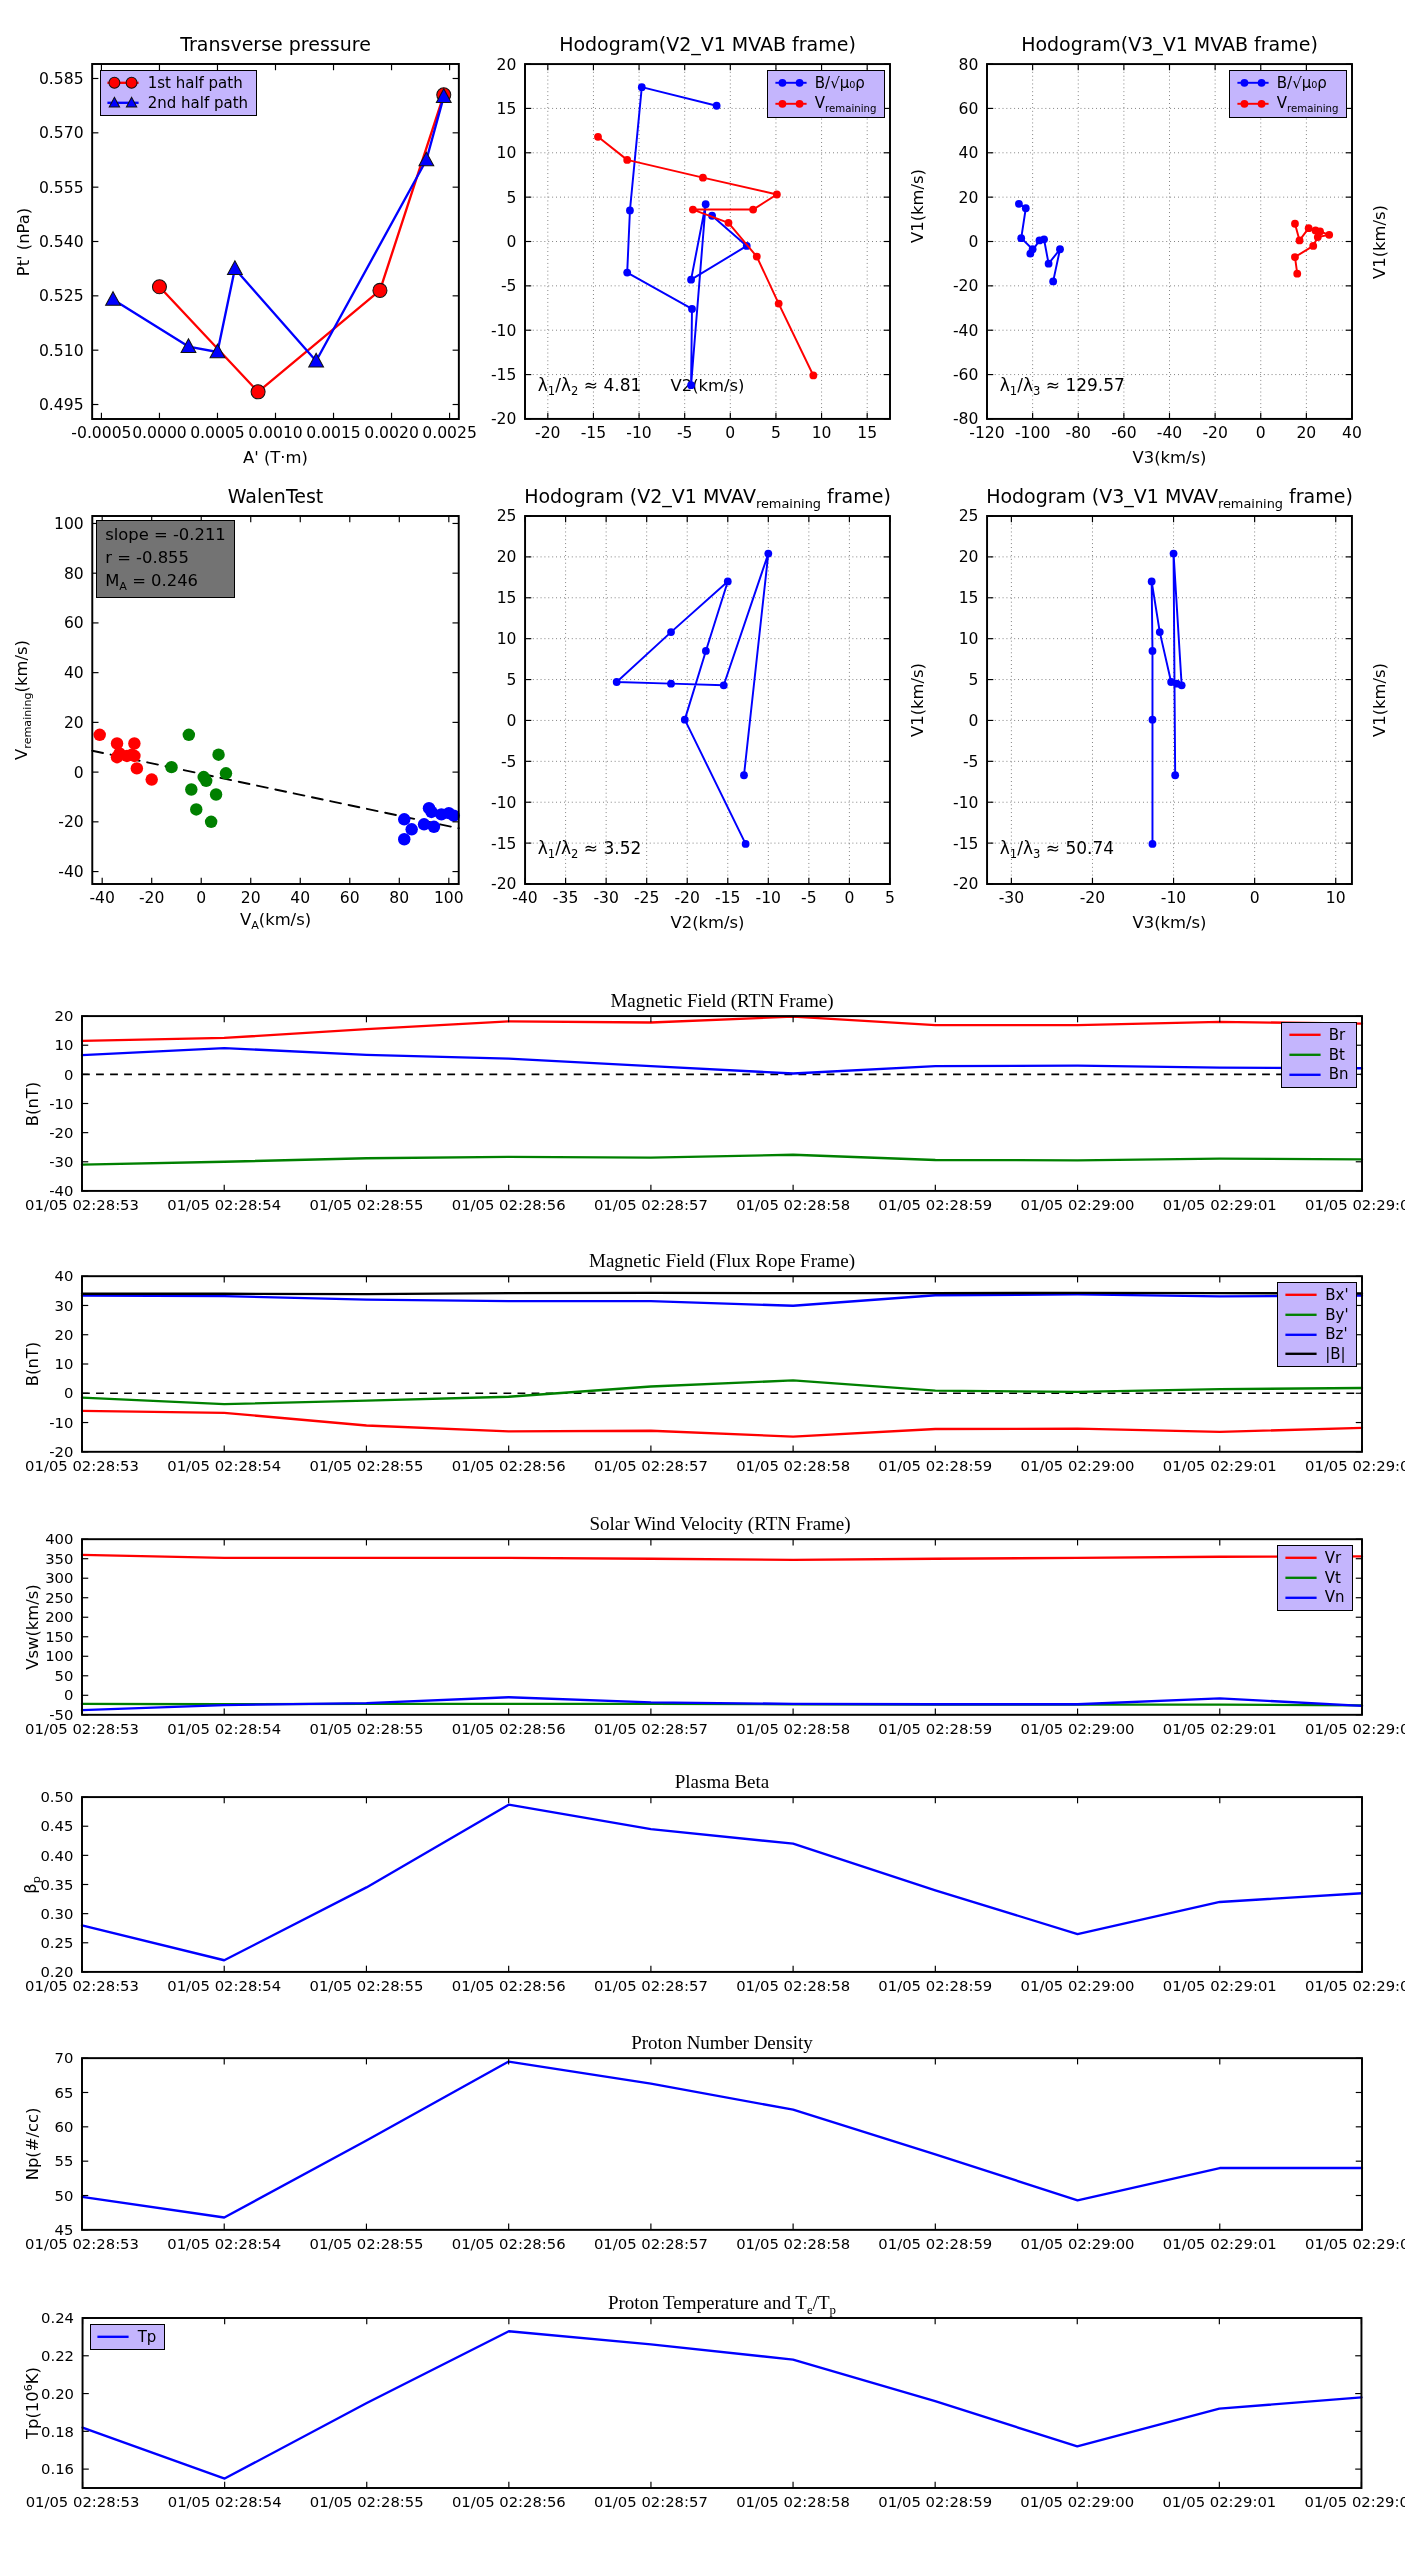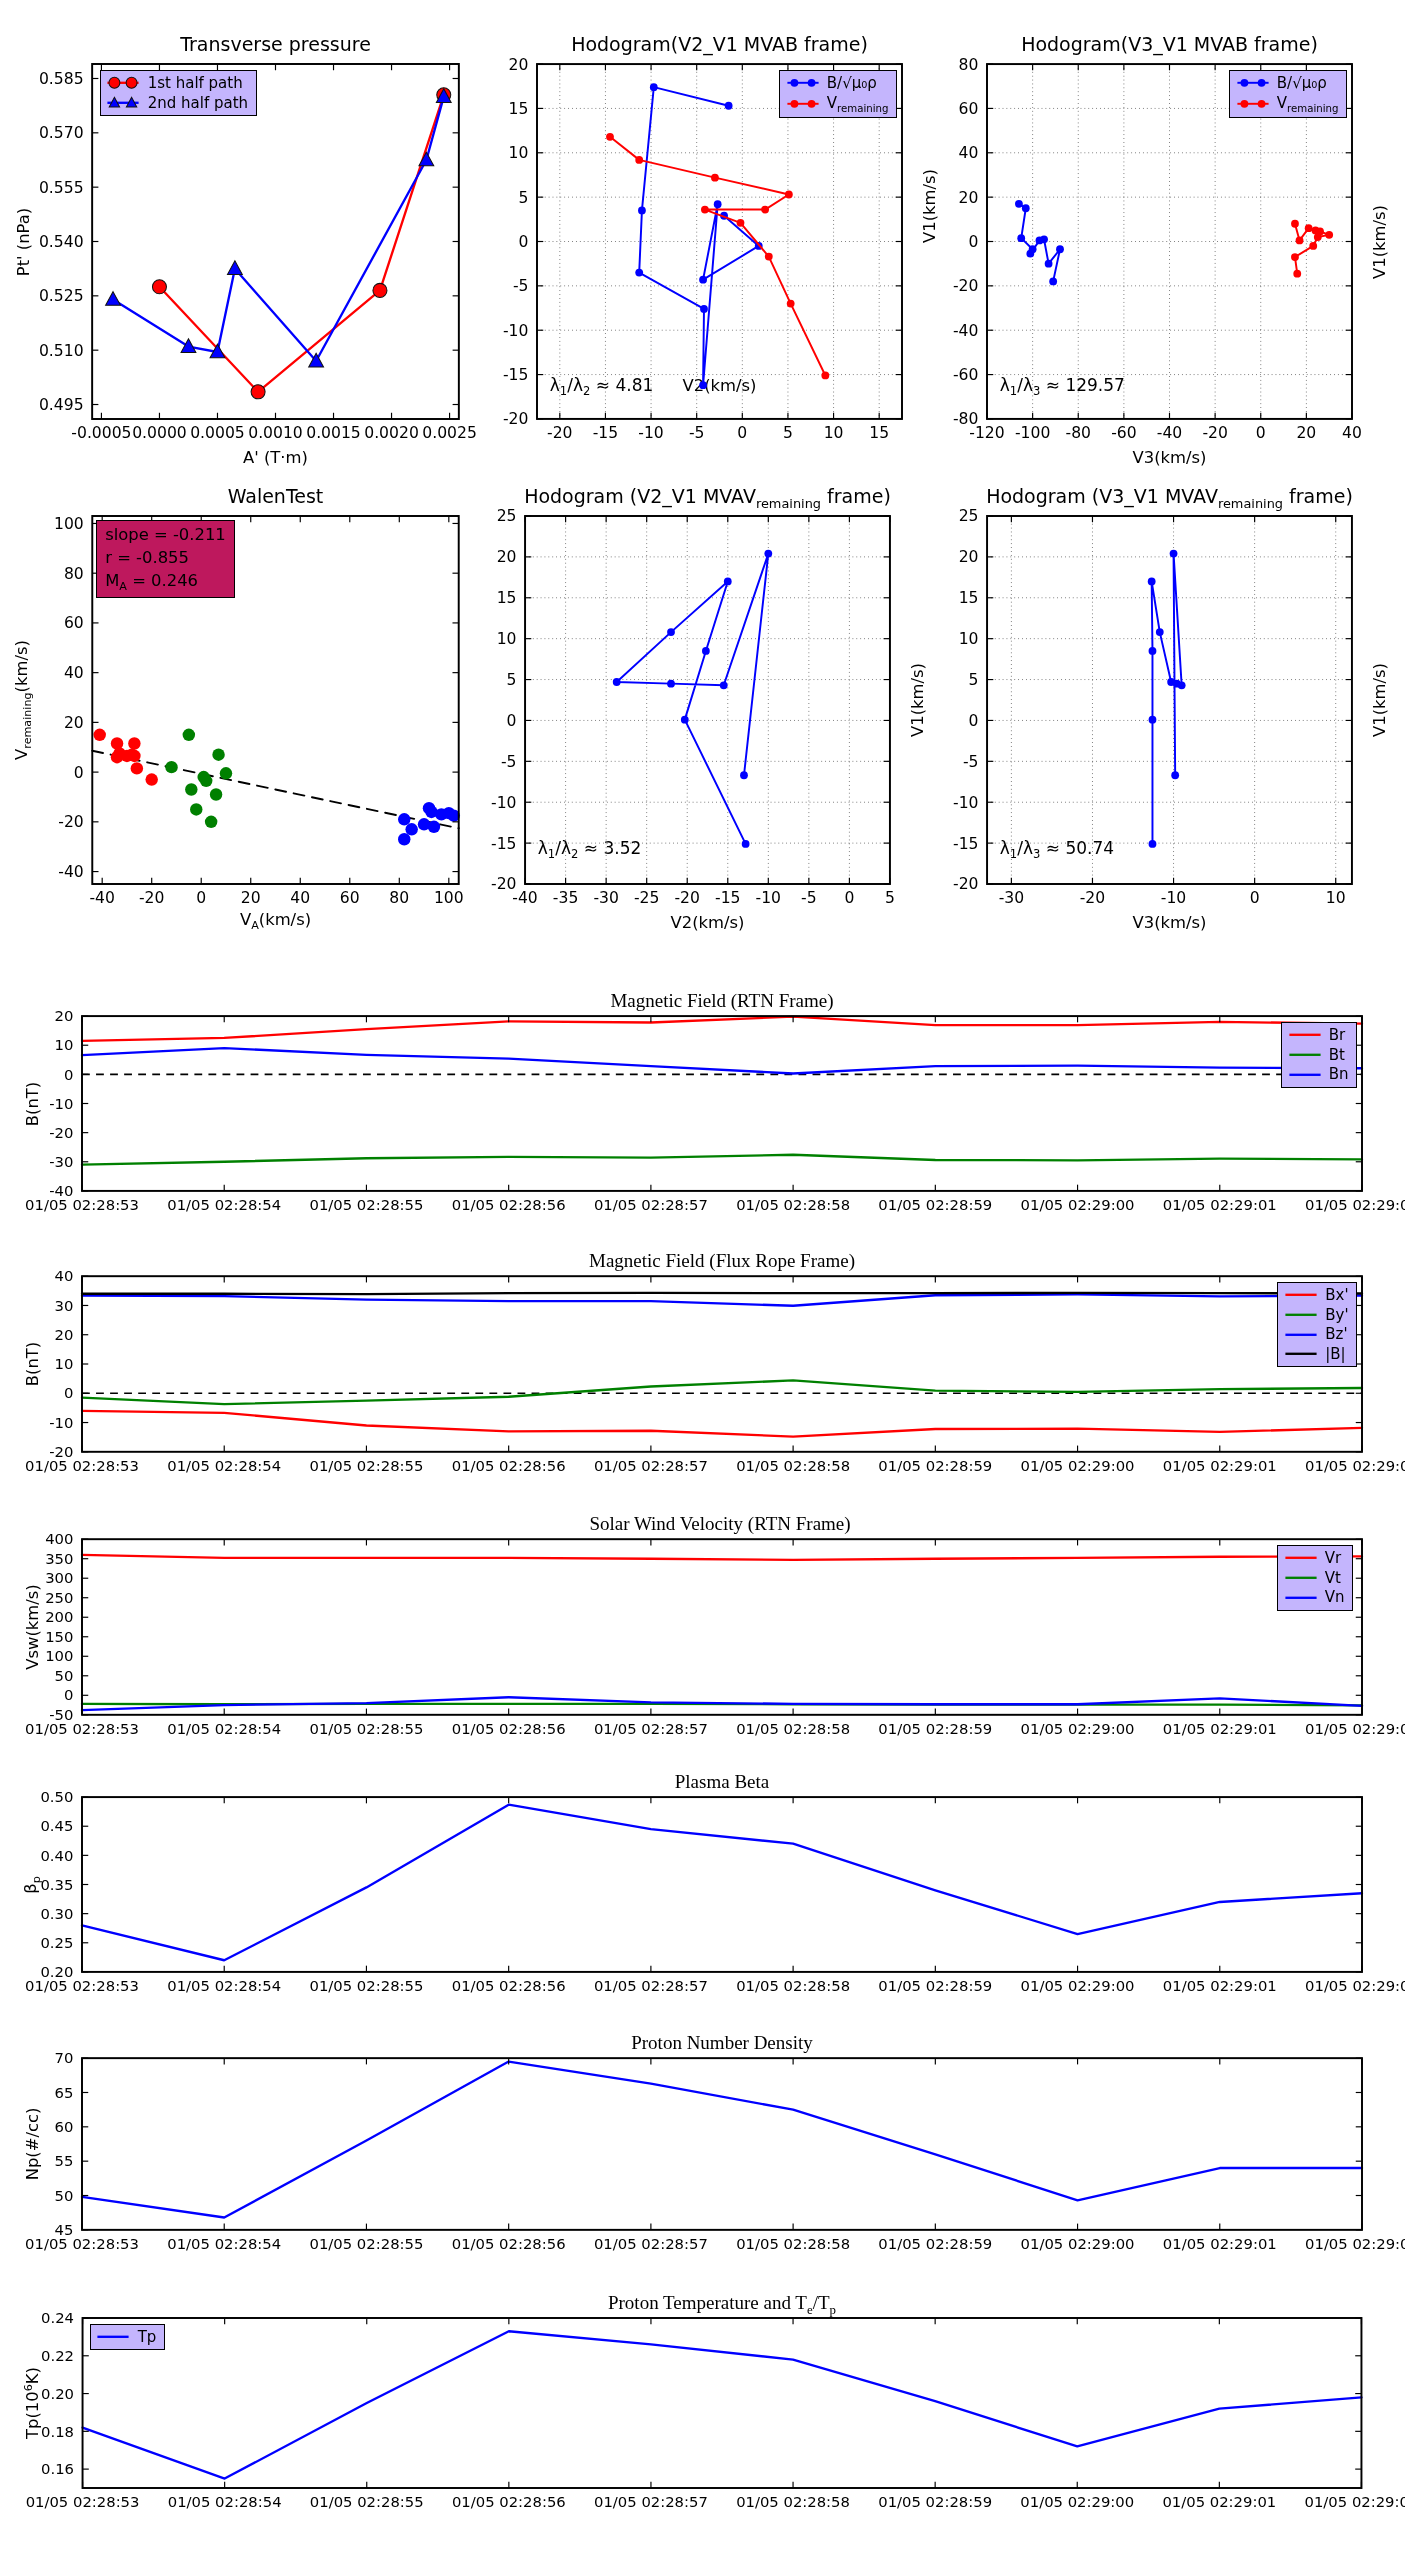--- a/index.html
+++ b/index.html
@@ -9,21 +9,21 @@
   .ptitle{position:absolute;top:-31px;left:-31px;right:-31px;text-align:center;
           font-size:19px;white-space:nowrap;}
   .panel.ts .ptitle{top:-26.5px;font-family:Liberation Serif, serif;}
   .xlabel{position:absolute;bottom:-48px;left:0;right:0;text-align:center;font-size:16.4px;}
   .ylabel{position:absolute;top:50%;white-space:nowrap;font-size:16.4px;
           transform:translate(-50%,-50%) rotate(-90deg);}
   .ylabel.left{left:-69px;}
   .ylabel.right{left:calc(100% + 26.5px);}
   .ylabel.near{left:-50px;}
   .anno{position:absolute;font-size:17px;white-space:nowrap;}
-  .anno.box{border:1.6px solid #000;background:#be185d;padding:2.3px 7.8px;font-size:16.4px;line-height:1.4;}
+  .anno.box{border:1.6px solid #000;background:#737373;padding:2.3px 7.8px;font-size:16.4px;line-height:1.4;}
   .legend{position:absolute;border:1.6px solid #000;background:#c4b5fd;padding:3.1px 7.8px 3.1px 4.7px;
           display:flex;flex-direction:column;gap:1.6px;z-index:5;}
   .legend .lrow{display:flex;align-items:center;gap:6.2px;}
   .legend .llabel{font-size:15px;white-space:nowrap;}
   sub,sup{font-size:68%;}
 </style>
 </head>
 <body>
 
 <div id="figure">
@@ -101,21 +101,21 @@
         <div class="lrow">
           <svg width="36" height="15.6" style="overflow:visible;flex:0 0 auto;" viewBox="0 0 46 20">
             <line x1="3" y1="10" x2="43" y2="10" stroke="#0000ff" stroke-width="3"></line>
             <path d="M 12 3 L 18.65 15.25 L 5.3500000000000005 15.25 Z" fill="#0000ff" stroke="#111" stroke-width="1.3"></path>
             <path d="M 34 3 L 40.65 15.25 L 27.35 15.25 Z" fill="#0000ff" stroke="#111" stroke-width="1.3"></path>
           </svg>
           <span class="llabel">2nd half path</span>
         </div>
       </div>
     </div>
-  <div class="panel" style="left:537px;top:64px;width:365px;height:283px;">
+  <div class="panel" style="left:525px;top:64px;width:365px;height:283px;">
     <div class="ptitle">Hodogram(V2_V1 MVAB frame)</div>
     <div class="xlabel">V2(km/s)</div>
     <div class="ylabel right">V1(km/s)</div>
   <svg width="365" height="355" style="position:absolute;left:0;top:0;overflow:visible;" viewBox="0 0 468 455">
         <line x1="29.25" y1="0" x2="29.25" y2="455" stroke="#000" stroke-width="1" stroke-dasharray="1 4" opacity="0.8"></line>
         <line x1="87.75" y1="0" x2="87.75" y2="455" stroke="#000" stroke-width="1" stroke-dasharray="1 4" opacity="0.8"></line>
         <line x1="146.25" y1="0" x2="146.25" y2="455" stroke="#000" stroke-width="1" stroke-dasharray="1 4" opacity="0.8"></line>
         <line x1="204.75" y1="0" x2="204.75" y2="455" stroke="#000" stroke-width="1" stroke-dasharray="1 4" opacity="0.8"></line>
         <line x1="263.25" y1="0" x2="263.25" y2="455" stroke="#000" stroke-width="1" stroke-dasharray="1 4" opacity="0.8"></line>
         <line x1="321.75" y1="0" x2="321.75" y2="455" stroke="#000" stroke-width="1" stroke-dasharray="1 4" opacity="0.8"></line>

